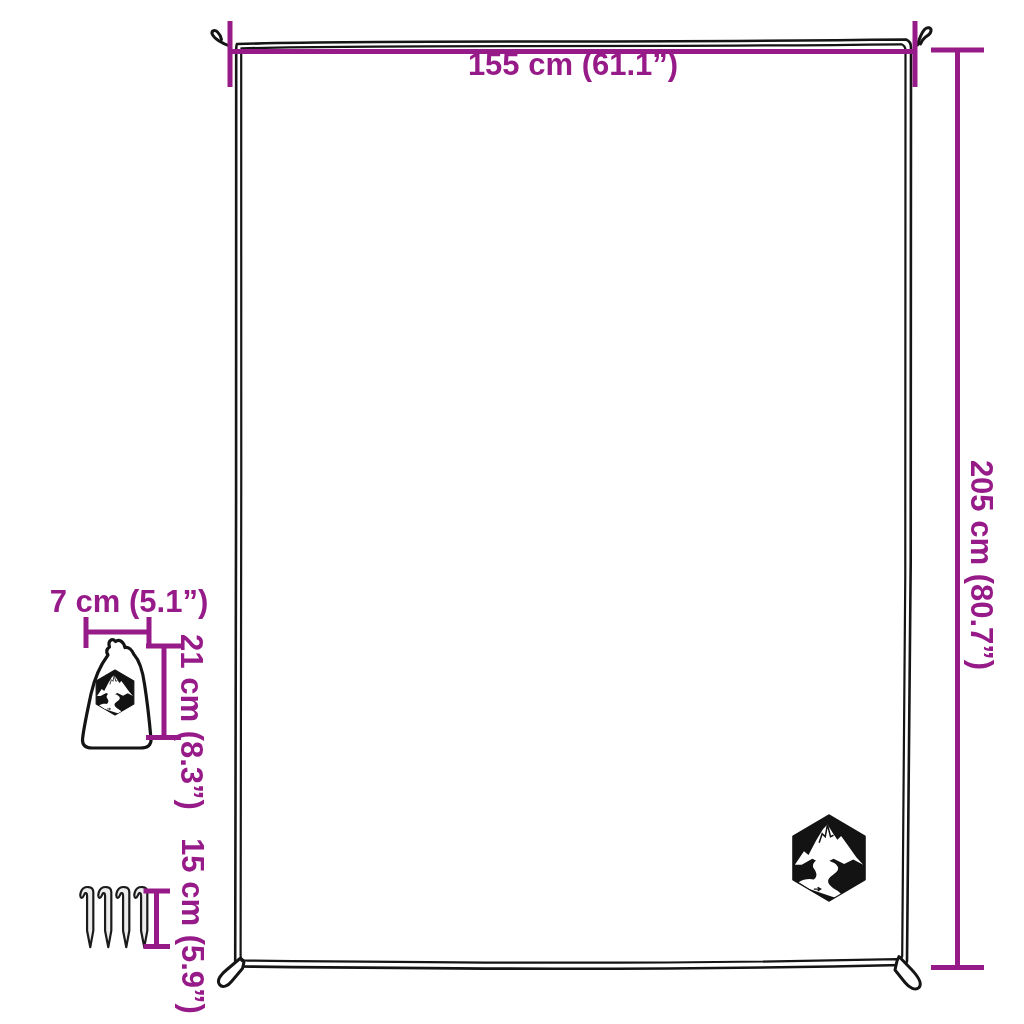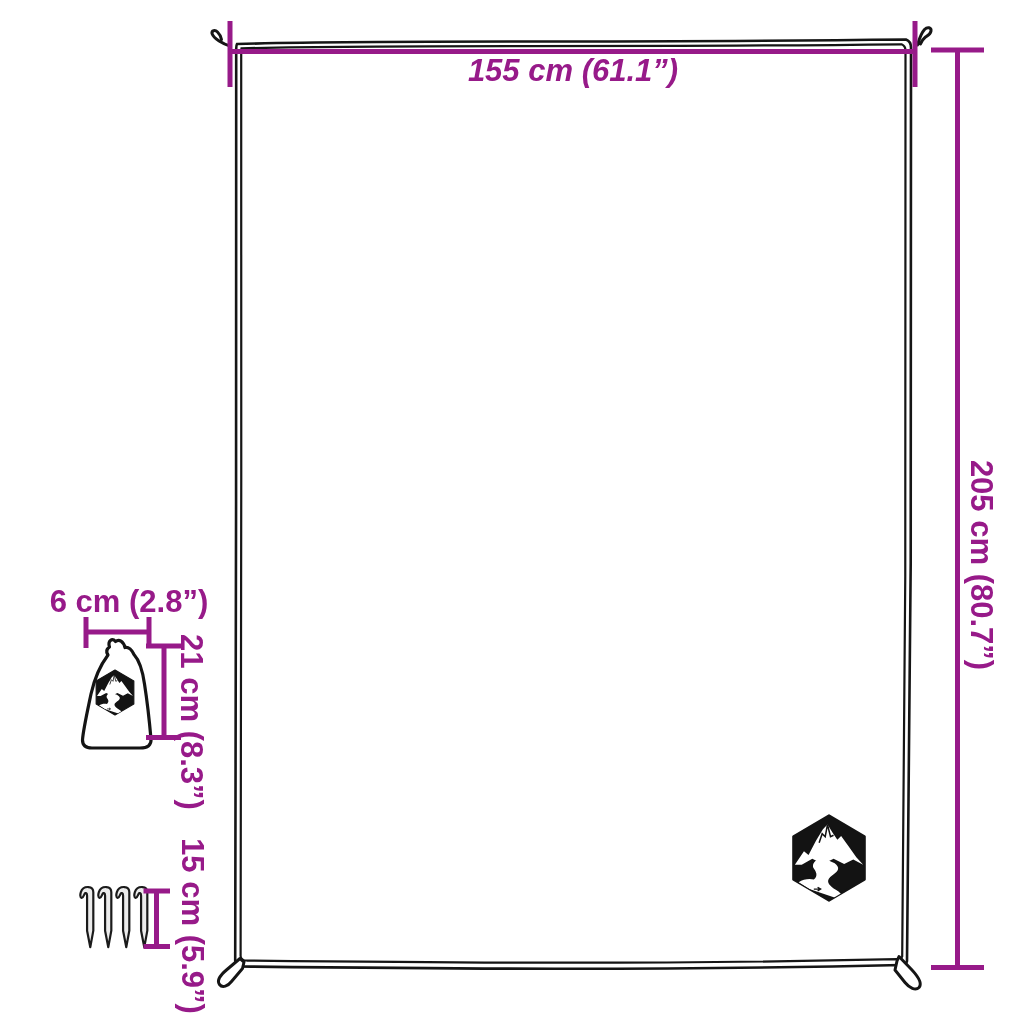--- a/index.html
+++ b/index.html
@@ -100,23 +100,23 @@
       <use href="#peg" x="131" y="883" width="22" height="66"></use>
     </g>
 
     <g stroke="#971a89" stroke-width="5">
       <line x1="156.5" y1="891" x2="156.5" y2="946.5"></line>
       <line x1="143.5" y1="891" x2="170" y2="891"></line>
       <line x1="143.5" y1="946.5" x2="170" y2="946.5"></line>
     </g>
   </svg>
 
-  <div class="dim-label" style="left:573px;top:70px;font-style:italic;">155 cm (61.1”)</div>
+  <div class="dim-label" style="left:573px;top:64px;">155 cm (61.1”)</div>
 
   <div class="dim-label vertical" style="left:981px;top:565px;">205 cm (80.7”)</div>
 
-  <div class="dim-label" style="left:129px;top:601px;">6 cm (2.8”)</div>
+  <div class="dim-label" style="left:129px;top:601px;">7 cm (5.1”)</div>
 
   <div class="dim-label vertical" style="left:191px;top:722px;">21 cm (8.3”)</div>
 
   <div class="dim-label vertical" style="left:192px;top:926px;">15 cm (5.9”)</div>
 
 </div>
 
 </body></html>

